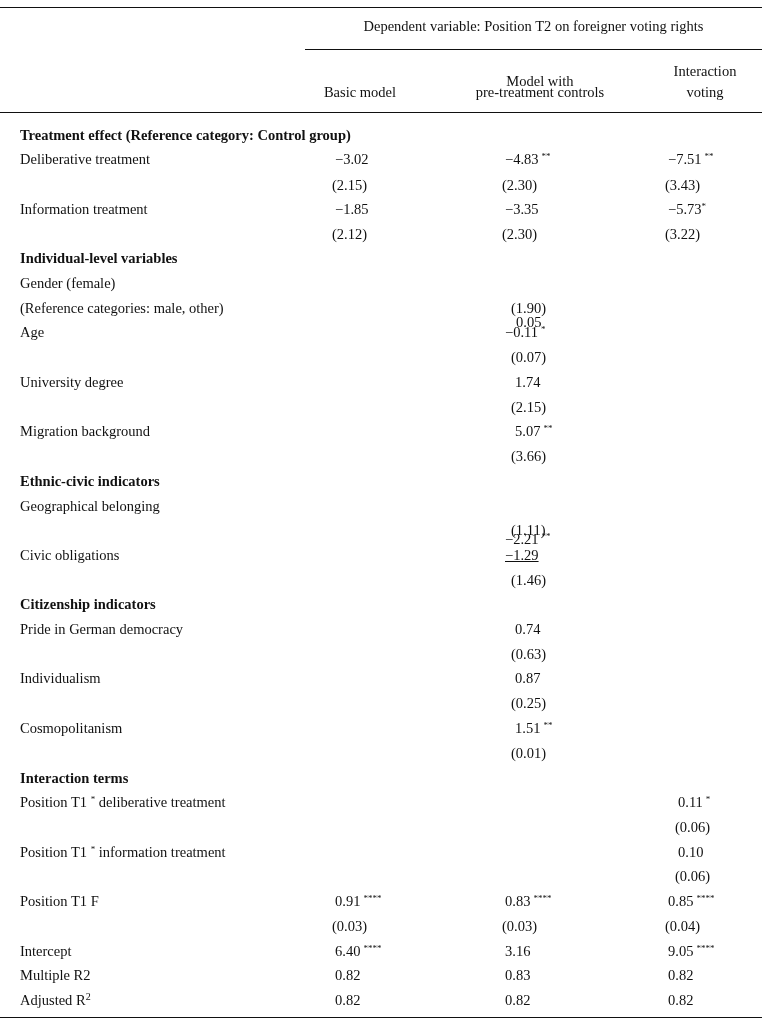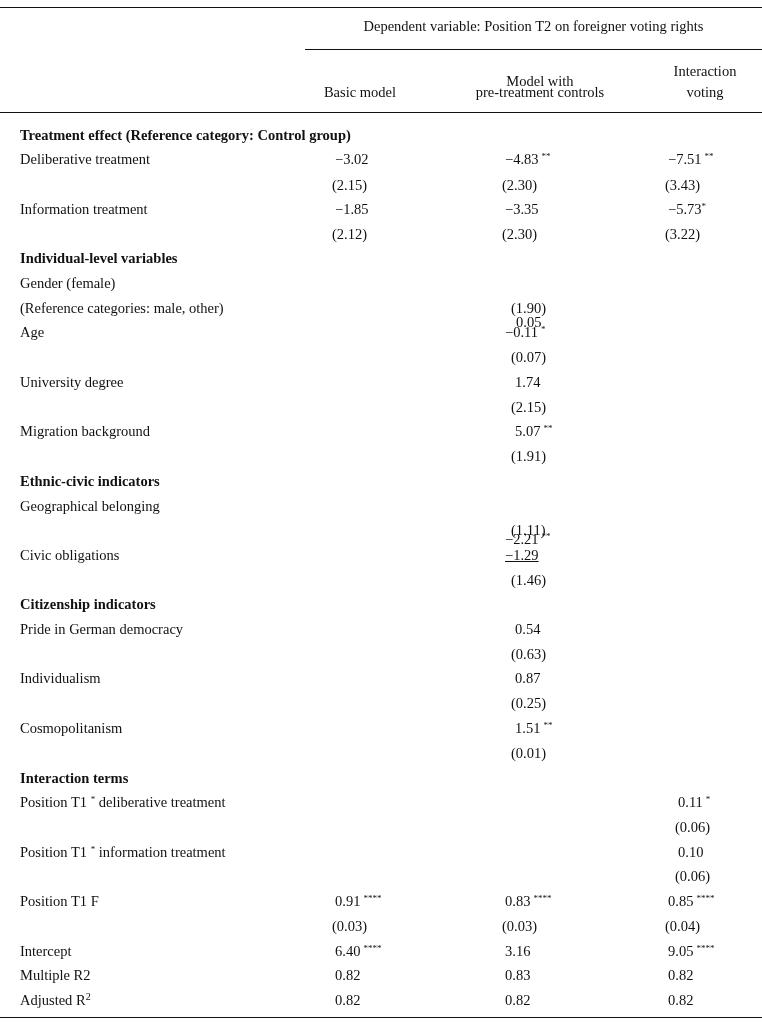--- a/index.html
+++ b/index.html
@@ -55,36 +55,36 @@
 <div class="txt" style="left:20px;top:323px;">Age</div>
 <div class="txt" style="left:505px;top:323px;"><span>−0.11</span><span class="sig">*</span></div>
 <div class="txt" style="left:511px;top:348px;">(0.07)</div>
 
 <div class="txt" style="left:20px;top:373px;">University degree</div>
 <div class="txt" style="left:515px;top:373px;">1.74</div>
 <div class="txt" style="left:511px;top:398px;">(2.15)</div>
 
 <div class="txt" style="left:20px;top:422px;">Migration background</div>
 <div class="txt" style="left:515px;top:422px;"><span>5.07</span><span class="sig">**</span></div>
-<div class="txt" style="left:511px;top:447px;">(1.91)</div>
+<div class="txt" style="left:511px;top:447px;">(3.66)</div>
 
 <div class="txt bold" style="left:20px;top:472px;">Ethnic-civic indicators</div>
 
 <div class="txt" style="left:20px;top:497px;">Geographical belonging</div>
 <div class="txt" style="left:505px;top:497px;margin-top:33px;"><span>−2.21</span><span class="sig">**</span></div>
 <div class="txt" style="left:511px;top:521px;">(1.11)</div>
 
 <div class="txt" style="left:20px;top:546px;">Civic obligations</div>
 <div class="txt" style="left:505px;top:546px;text-decoration:underline;">−1.29</div>
 <div class="txt" style="left:511px;top:571px;">(1.46)</div>
 
 <div class="txt bold" style="left:20px;top:595px;">Citizenship indicators</div>
 
 <div class="txt" style="left:20px;top:620px;">Pride in German democracy</div>
-<div class="txt" style="left:515px;top:620px;">0.54</div>
+<div class="txt" style="left:515px;top:620px;">0.74</div>
 <div class="txt" style="left:511px;top:645px;">(0.63)</div>
 
 <div class="txt" style="left:20px;top:669px;">Individualism</div>
 <div class="txt" style="left:515px;top:669px;">0.87</div>
 <div class="txt" style="left:511px;top:694px;">(0.25)</div>
 
 <div class="txt" style="left:20px;top:719px;">Cosmopolitanism</div>
 <div class="txt" style="left:515px;top:719px;"><span>1.51</span><span class="sig">**</span></div>
 <div class="txt" style="left:511px;top:744px;">(0.01)</div>
 

